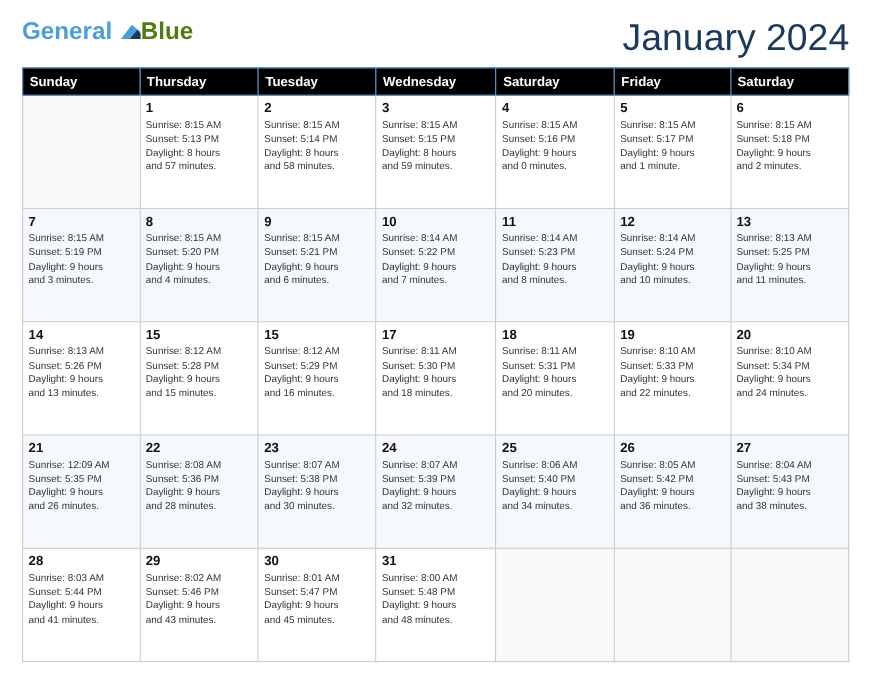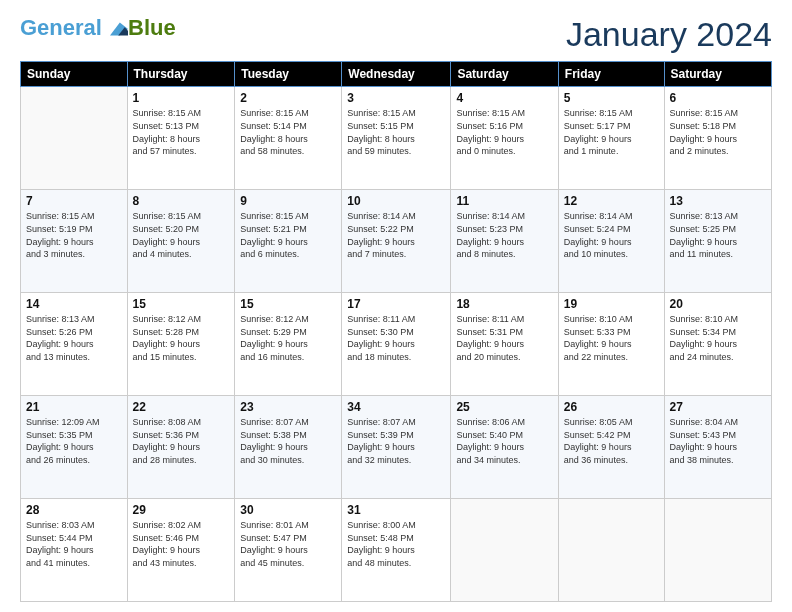--- a/index.html
+++ b/index.html
@@ -302,21 +302,21 @@
 and 28 minutes.</div>
           </td>
           <td>
             <span class="day-num">23</span>
             <div class="day-info" style="white-space: pre-line;">Sunrise: 8:07 AM
 Sunset: 5:38 PM
 Daylight: 9 hours
 and 30 minutes.</div>
           </td>
           <td>
-            <span class="day-num">34</span>
+            <span class="day-num">24</span>
             <div class="day-info" style="white-space: pre-line;">Sunrise: 8:07 AM
 Sunset: 5:39 PM
 Daylight: 9 hours
 and 32 minutes.</div>
           </td>
           <td>
             <span class="day-num">25</span>
             <div class="day-info" style="white-space: pre-line;">Sunrise: 8:06 AM
 Sunset: 5:40 PM
 Daylight: 9 hours

